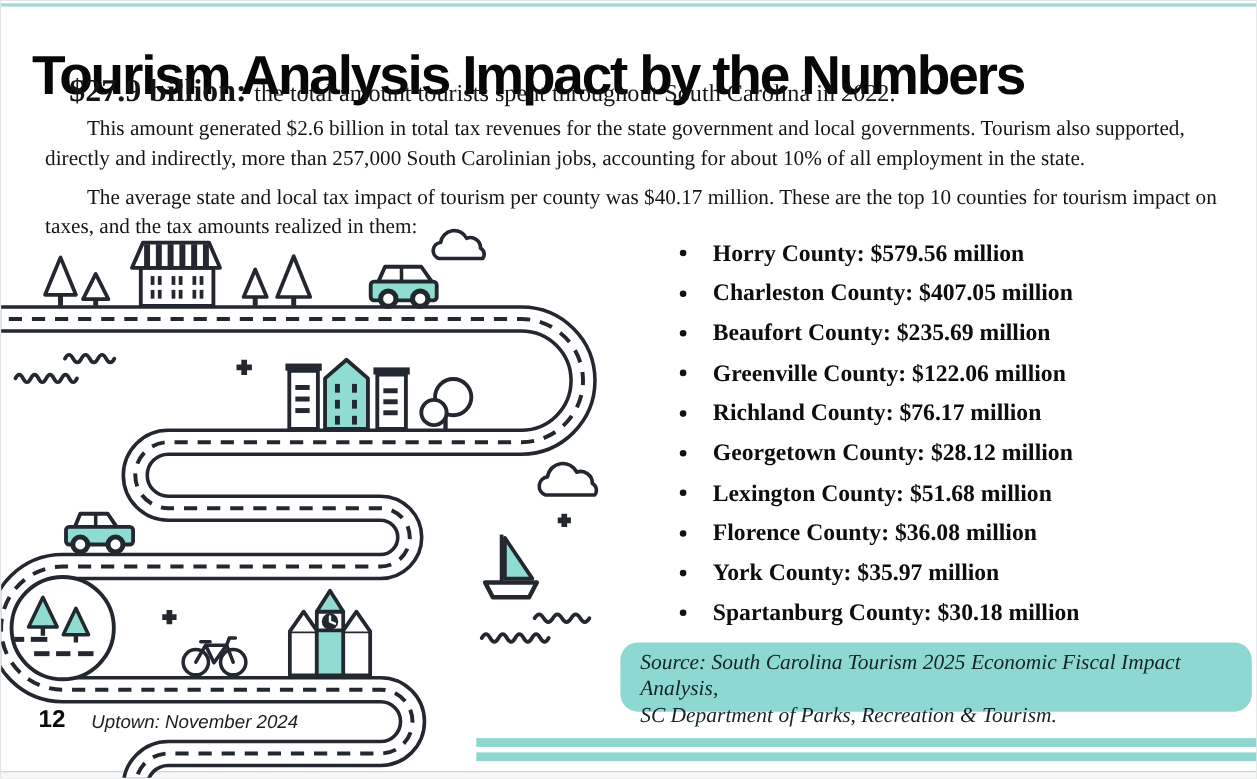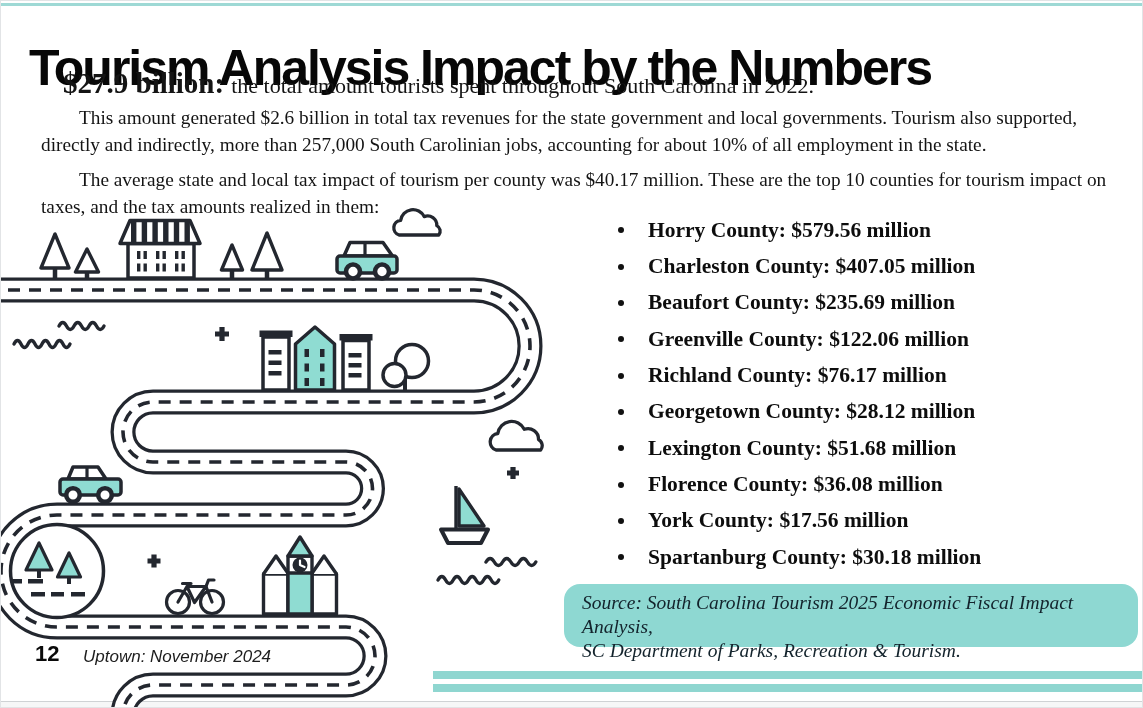--- a/index.html
+++ b/index.html
@@ -84,21 +84,21 @@
       <li>
         <span class="bullet"></span>
         <span>Lexington County: $51.68 million</span>
       </li>
       <li>
         <span class="bullet"></span>
         <span>Florence County: $36.08 million</span>
       </li>
       <li>
         <span class="bullet"></span>
-        <span>York County: $17.56 million</span>
+        <span>York County: $35.97 million</span>
       </li>
       <li>
         <span class="bullet"></span>
         <span>Spartanburg County: $30.18 million</span>
       </li>
     </ul>
 
   <div class="source-box">
     <p>Source: South Carolina Tourism 2025 Economic Fiscal Impact Analysis,</p>
     <p>SC Department of Parks, Recreation &amp; Tourism.</p>

